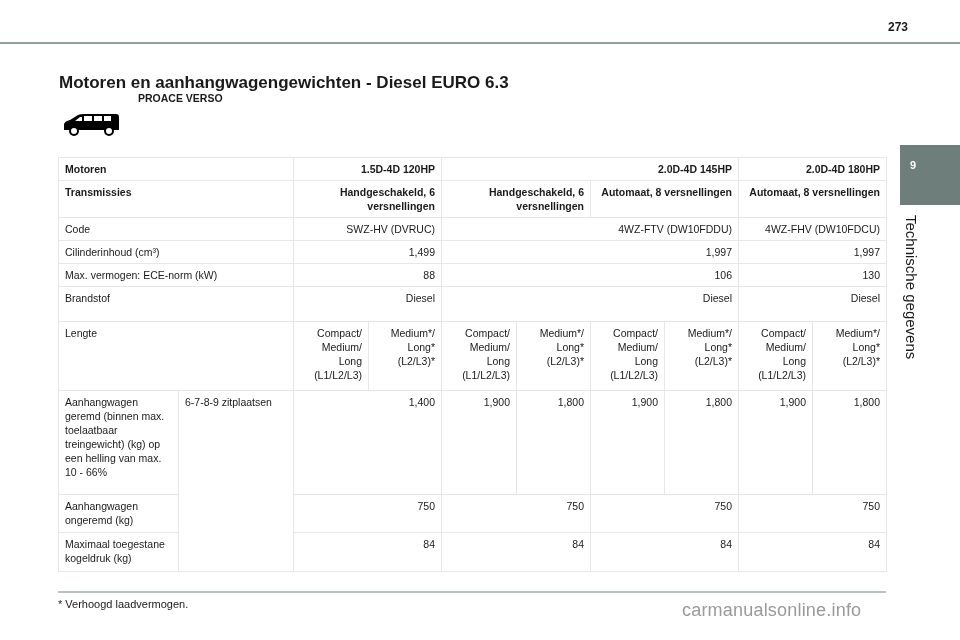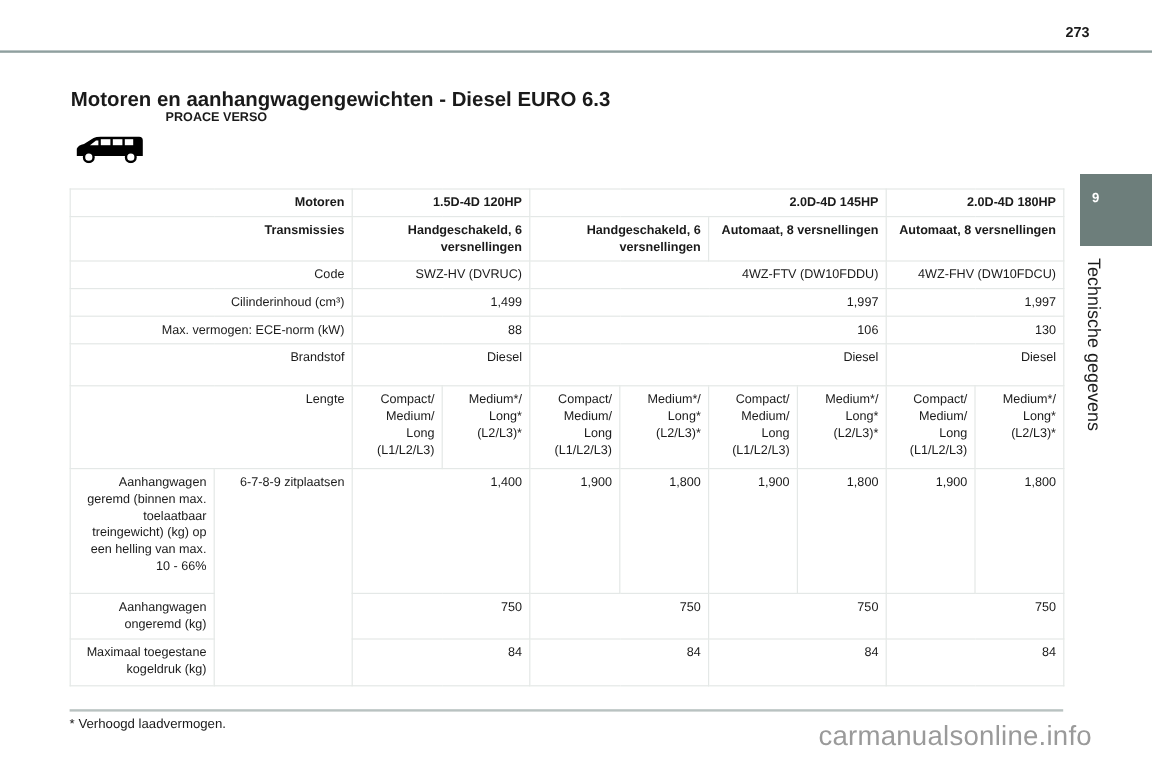--- a/index.html
+++ b/index.html
@@ -7,25 +7,25 @@
   .page-num { position: absolute; top: 20px; right: 52px; font-size: 12px; font-weight: bold; }
   .top-rule { position: absolute; top: 42px; left: 0; width: 960px; height: 2px; background: #8fa09f; }
   .title { position: absolute; top: 73px; left: 59px; font-size: 17px; font-weight: bold; }
   .van { position: absolute; top: 112px; left: 62px; }
   .model { position: absolute; top: 92px; left: 138px; font-size: 10.5px; font-weight: bold; }
   .side-tab { position: absolute; top: 145px; left: 900px; width: 60px; height: 60px; background: #6d7e7b; }
   .side-tab span { position: absolute; left: 10px; top: 14px; color: #fff; font-size: 11px; font-weight: bold; }
   .side-label { position: absolute; top: 215px; left: 903px; writing-mode: vertical-rl; font-size: 15px; color: #1a1a1a; }
   table { position: absolute; top: 157px; left: 58px; border-collapse: collapse; font-size: 10.5px; table-layout: fixed; }
   td { border: 1.5px solid #e4e8e7; padding: 4px 6px; vertical-align: top; text-align: right; line-height: 14px; }
-  td.l { text-align: right; }
+  td.l { text-align: left; }
   td.b { font-weight: bold; }
   .footer-rule { position: absolute; top: 591px; left: 58px; width: 828px; height: 1.5px; background: #b9c2c1; }
   .footnote { position: absolute; top: 598px; left: 58px; font-size: 11px; }
-  .watermark { position: absolute; top: 600px; left: 682px; font-size: 23px; color: #9a9a9a; letter-spacing: 0.2px; }
+  .watermark { position: absolute; top: 600px; left: 682px; font-size: 18px; color: #9a9a9a; letter-spacing: 0.2px; }
 </style>
 </head>
 <body>
 
 <div class="page-num">273</div>
 <div class="top-rule"></div>
 
 <div class="title">Motoren en aanhangwagengewichten - Diesel EURO 6.3</div>
 
 <svg class="van" width="60" height="24" viewBox="0 0 60 24">

